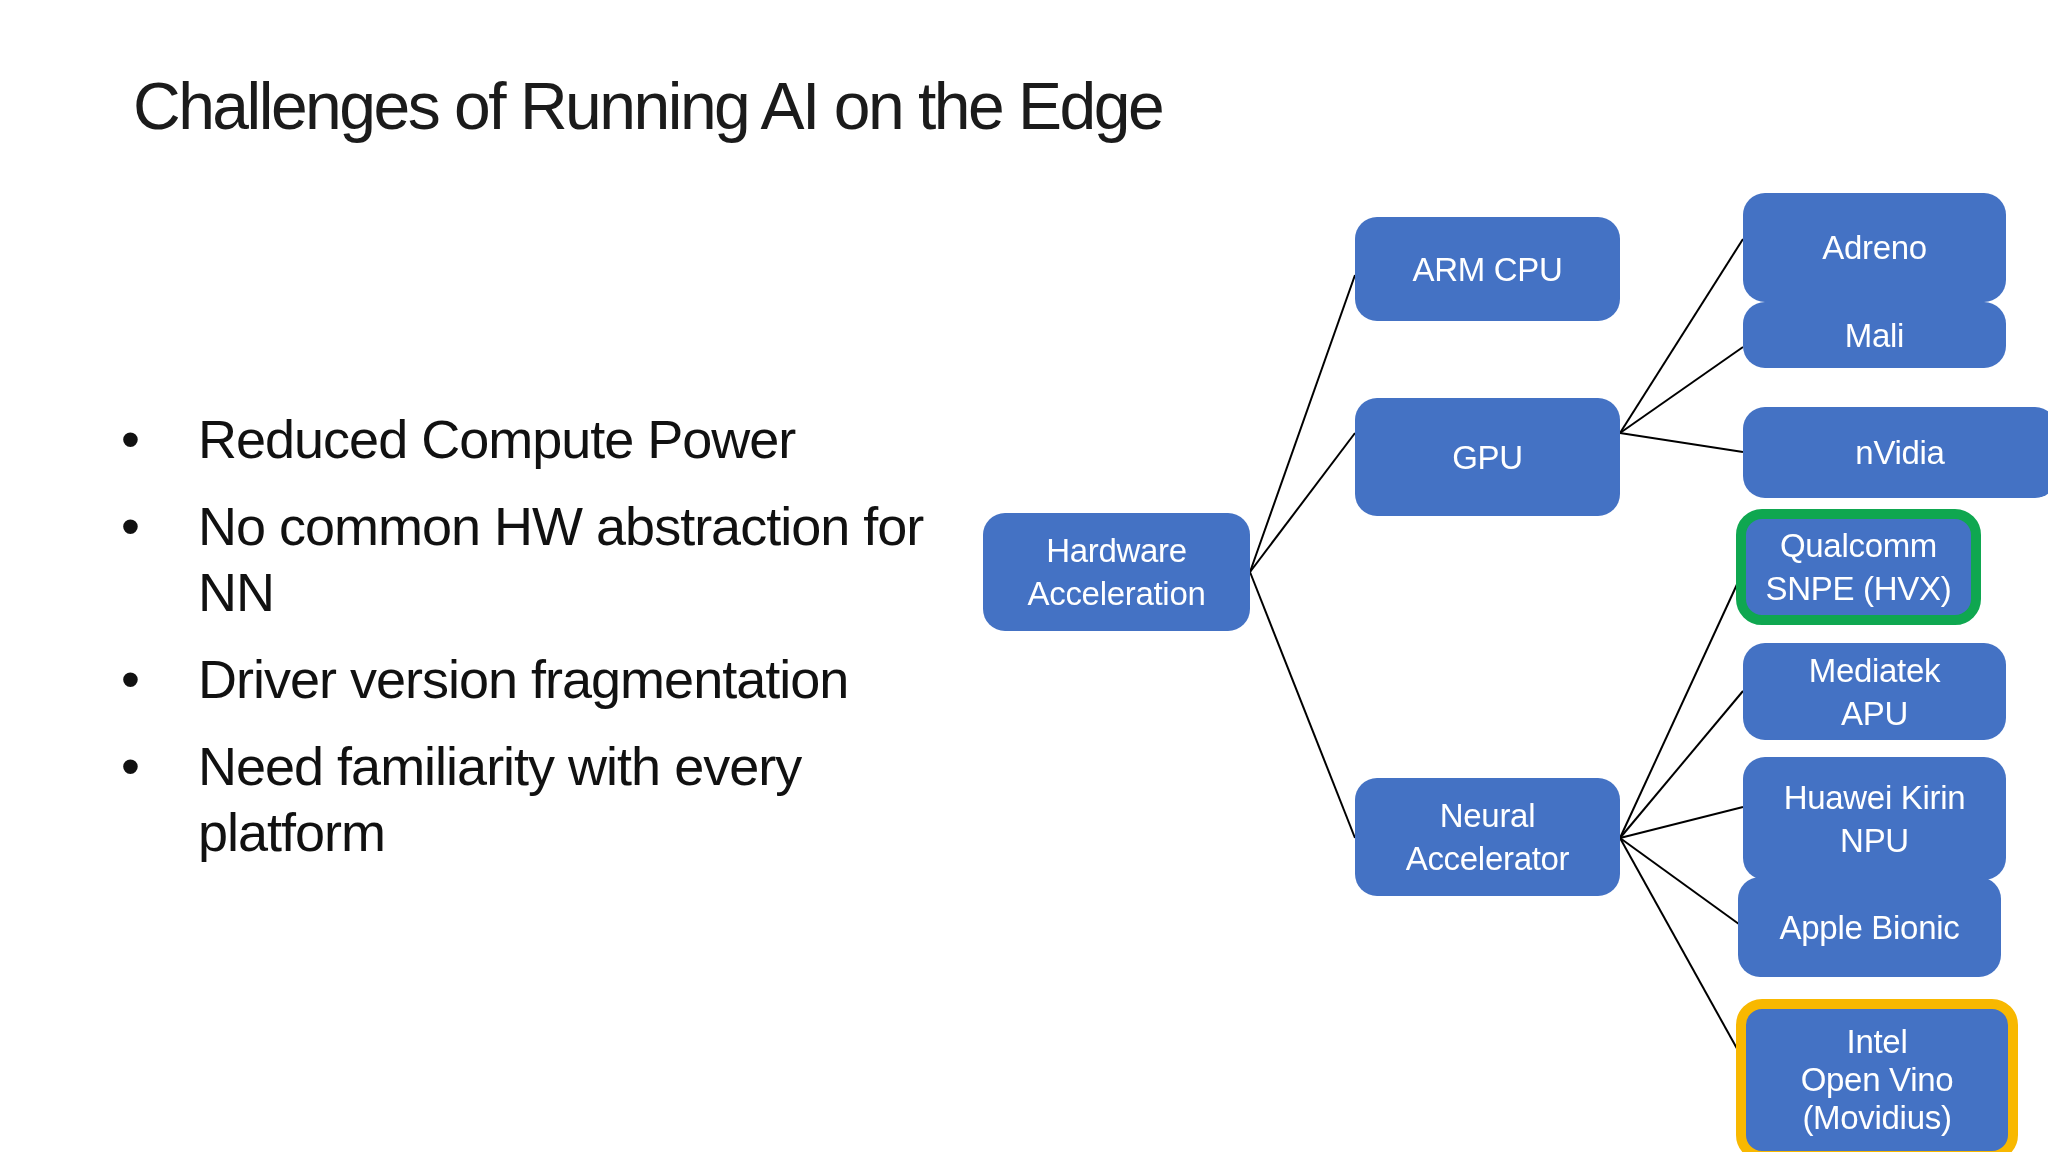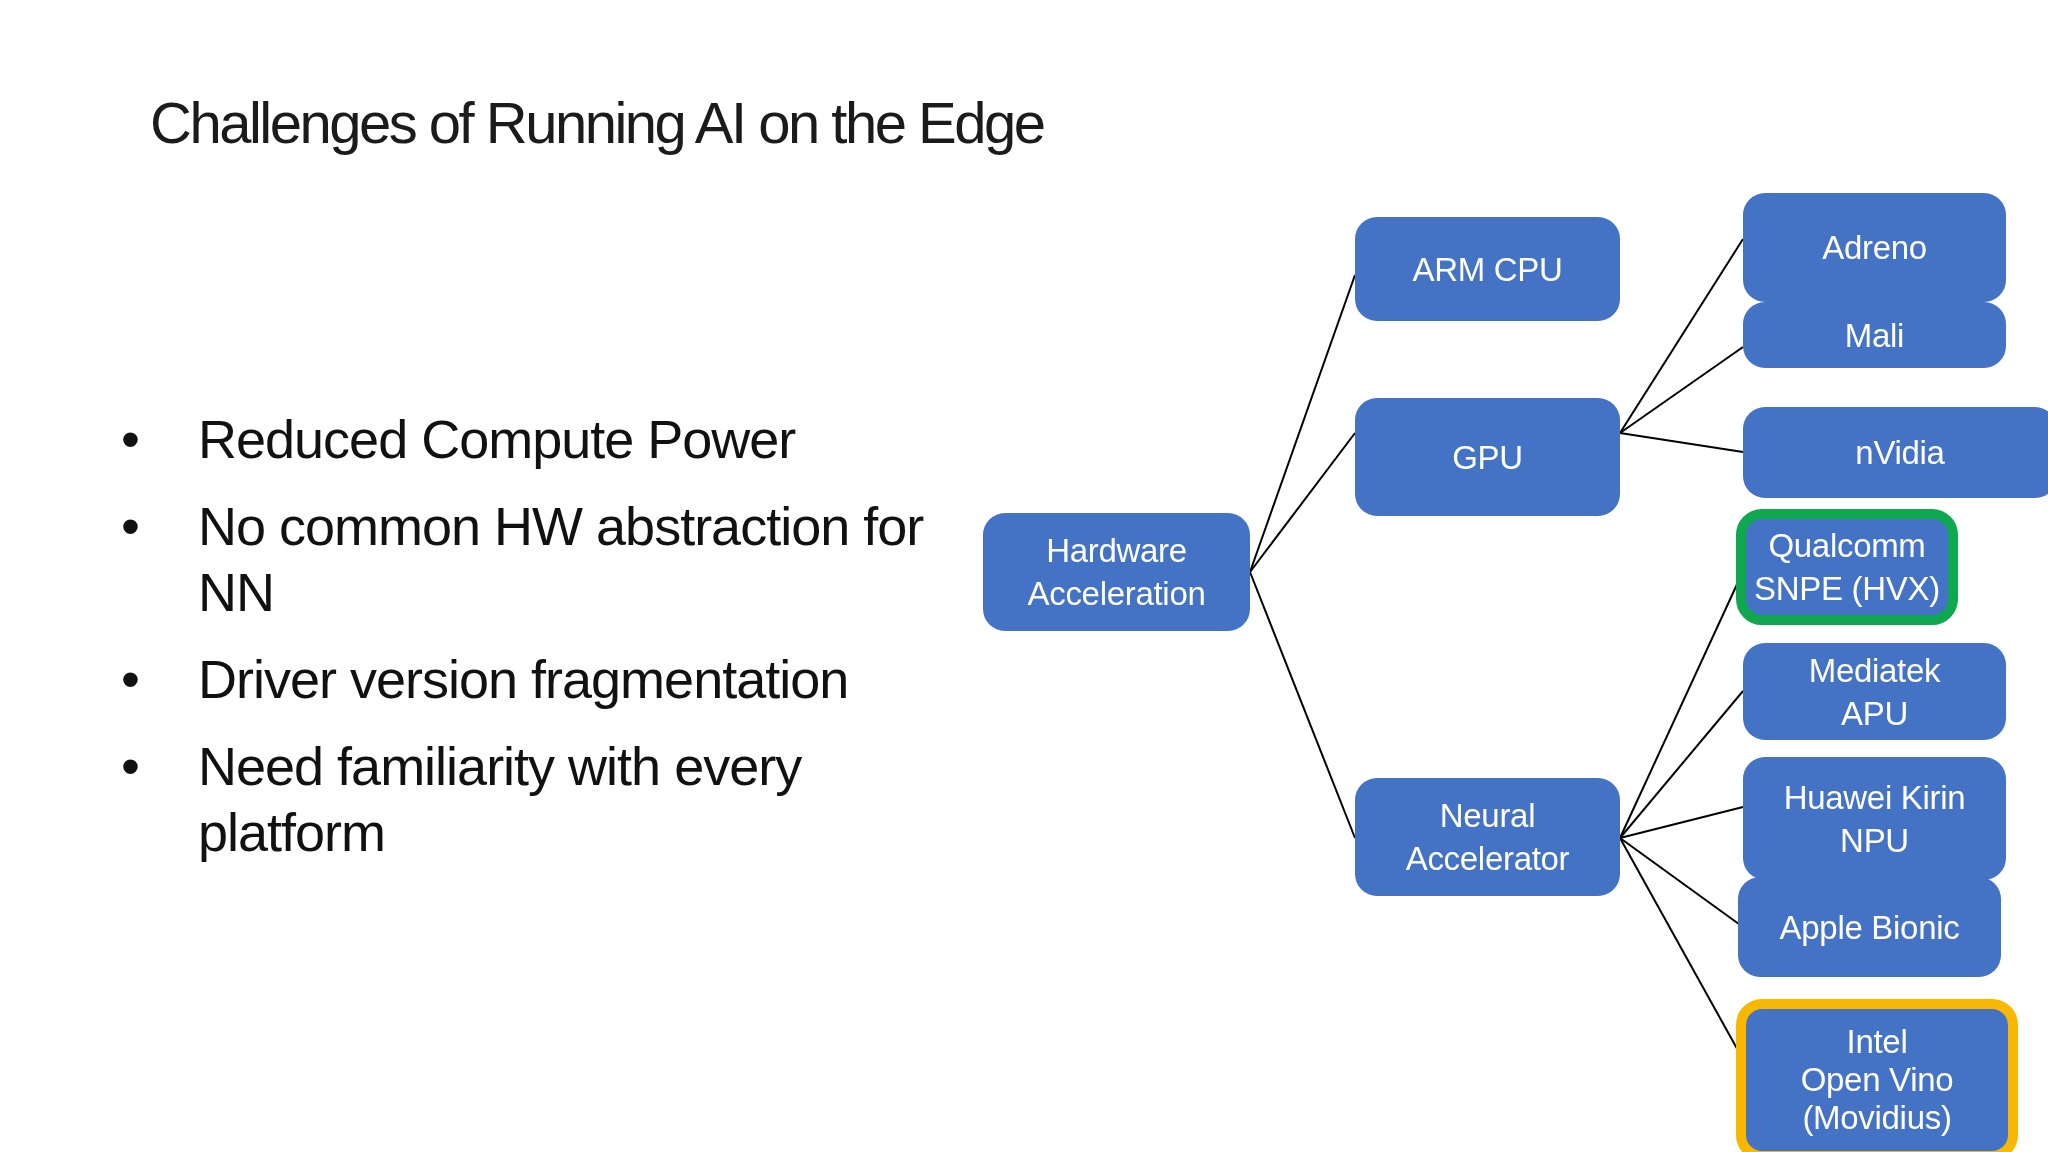--- a/index.html
+++ b/index.html
@@ -11,22 +11,22 @@
     overflow: hidden;
     font-family: "Liberation Sans", sans-serif;
     color: #1b1b1b;
   }
 
   
   .slide-title {
     position: absolute;
     left: 133px;
     top: 52px;
-    margin: 17px;
-    font-size: 58px;
+    margin: 0;
+    font-size: 66px;
     font-weight: 400;
     letter-spacing: -2.5px;
     line-height: 108px;
     color: #1b1b1b;
     white-space: nowrap;
   }
 
   
   .bullets {
     position: absolute;
@@ -144,21 +144,21 @@
   </div>
 
   <div class="node" style="left:1743px; top:302px; width:263px; height:66px;">
     <span class="node-label">Mali</span>
   </div>
 
   <div class="node" style="left:1743px; top:407px; width:314px; height:91px;">
     <span class="node-label">nVidia</span>
   </div>
 
-  <div class="node node--green" style="left:1736px; top:509px; width:222px; height:116px;">
+  <div class="node node--green" style="left:1736px; top:509px; width:245px; height:116px;">
     <span class="node-label">Qualcomm
 SNPE (HVX)</span>
   </div>
 
   <div class="node" style="left:1743px; top:643px; width:263px; height:97px;">
     <span class="node-label">Mediatek
 APU</span>
   </div>
 
   <div class="node" style="left:1743px; top:757px; width:263px; height:123px;">

